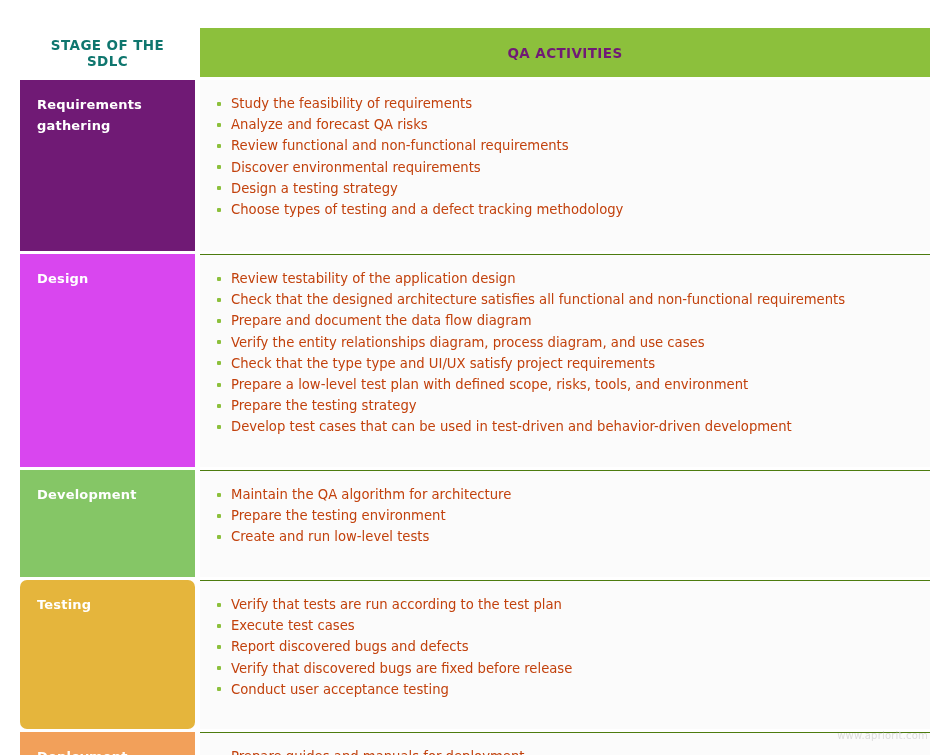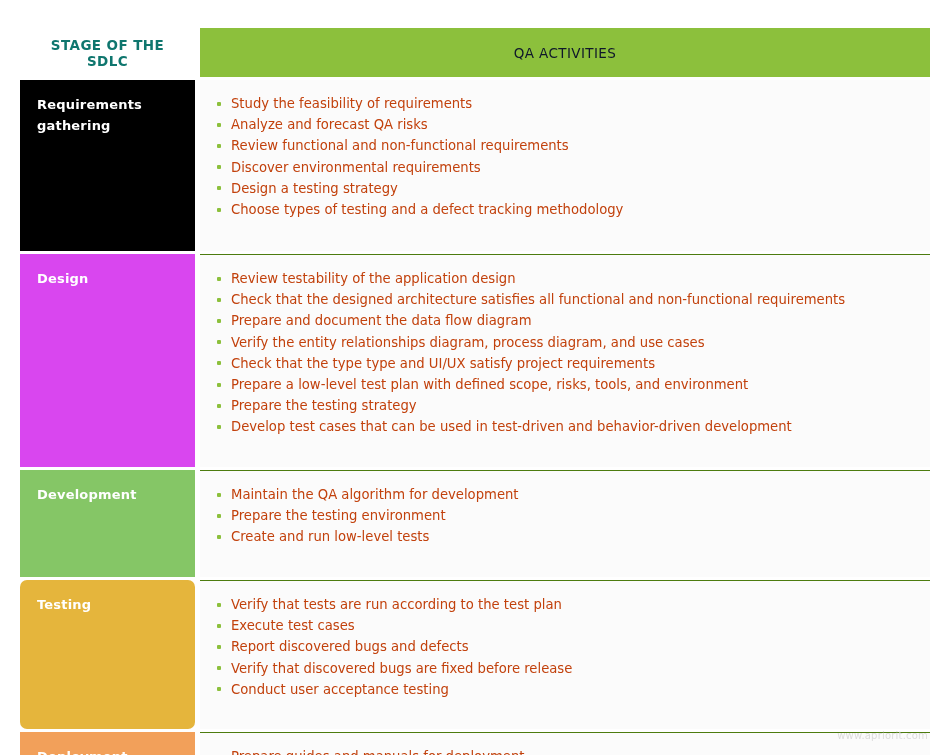--- a/index.html
+++ b/index.html
@@ -38,23 +38,23 @@
     font-size: 13.5px;
     font-weight: bold;
     letter-spacing: 0.4px;
     text-align: center;
     vertical-align: middle;
     height: 47px;
     padding: 0 10px;
   }
   .hdr-activities {
     background: #8cc03c;
-    color: #0f172a;
+    color: #701a75;
     font-size: 13.5px;
-    font-weight: normal;
+    font-weight: bold;
     letter-spacing: 0.4px;
     text-align: center;
     vertical-align: middle;
     height: 47px;
   }
 
   .gutter { width: 5px; background: #ffffff; padding: 0; }
 
   
   .stage-cell {
@@ -129,21 +129,21 @@
         <th class="hdr-activities">QA ACTIVITIES</th>
       </tr>
       <tr>
         <td class="vgap"></td>
         <td class="vgap"></td>
         <td class="vgap"></td>
       </tr>
     </thead>
     <tbody id="table-body">
         <tr class="first-body">
-          <td class="stage-cell" style="background: #000000; height: 143px;">
+          <td class="stage-cell" style="background: #701a75; height: 143px;">
             <div>Requirements gathering</div>
           </td>
           <td class="gutter"></td>
           <td class="act-cell">
             <ul class="acts">
               <li>Study the feasibility of requirements</li>
               <li>Analyze and forecast QA risks</li>
               <li>Review functional and non-functional requirements</li>
               <li>Discover environmental requirements</li>
               <li>Design a testing strategy</li>
@@ -179,21 +179,21 @@
           <td class="vgap"></td>
           <td class="vgap"></td>
         </tr>
         <tr>
           <td class="stage-cell" style="background: rgb(133, 198, 102); height: 79px;">
             <div>Development</div>
           </td>
           <td class="gutter"></td>
           <td class="act-cell">
             <ul class="acts">
-              <li>Maintain the QA algorithm for development</li>
+              <li>Maintain the QA algorithm for architecture</li>
               <li>Prepare the testing environment</li>
               <li>Create and run low-level tests</li>
             </ul>
           </td>
         </tr>
         <tr>
           <td class="vgap"></td>
           <td class="vgap"></td>
           <td class="vgap"></td>
         </tr>

